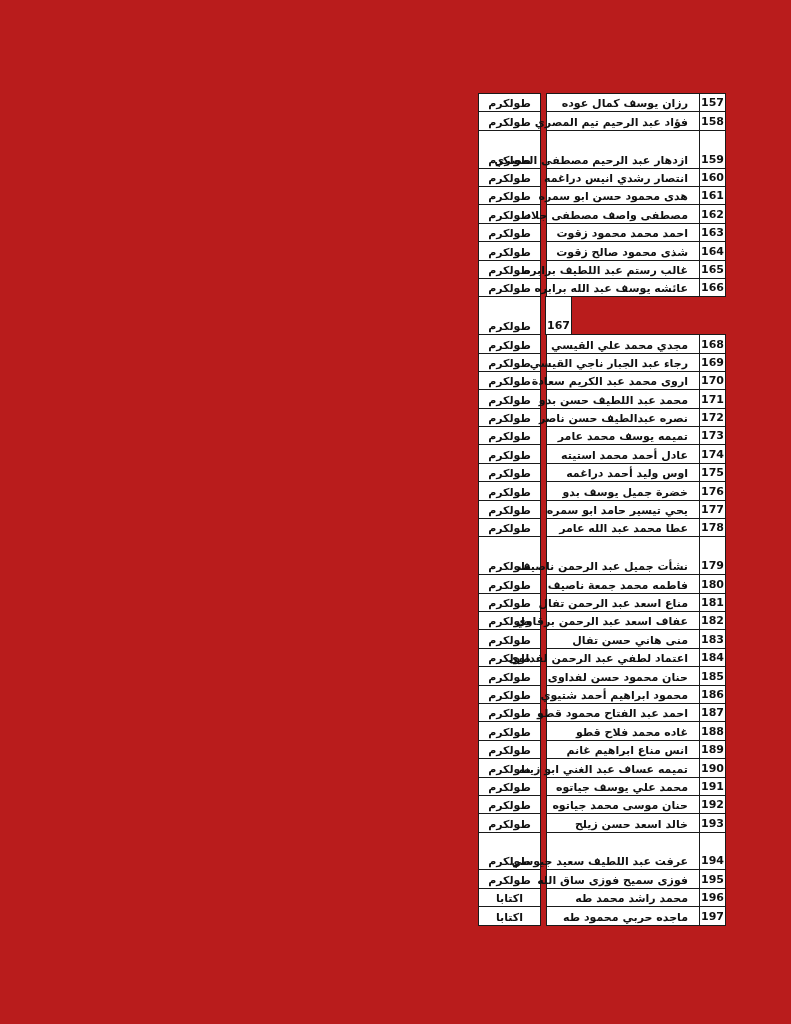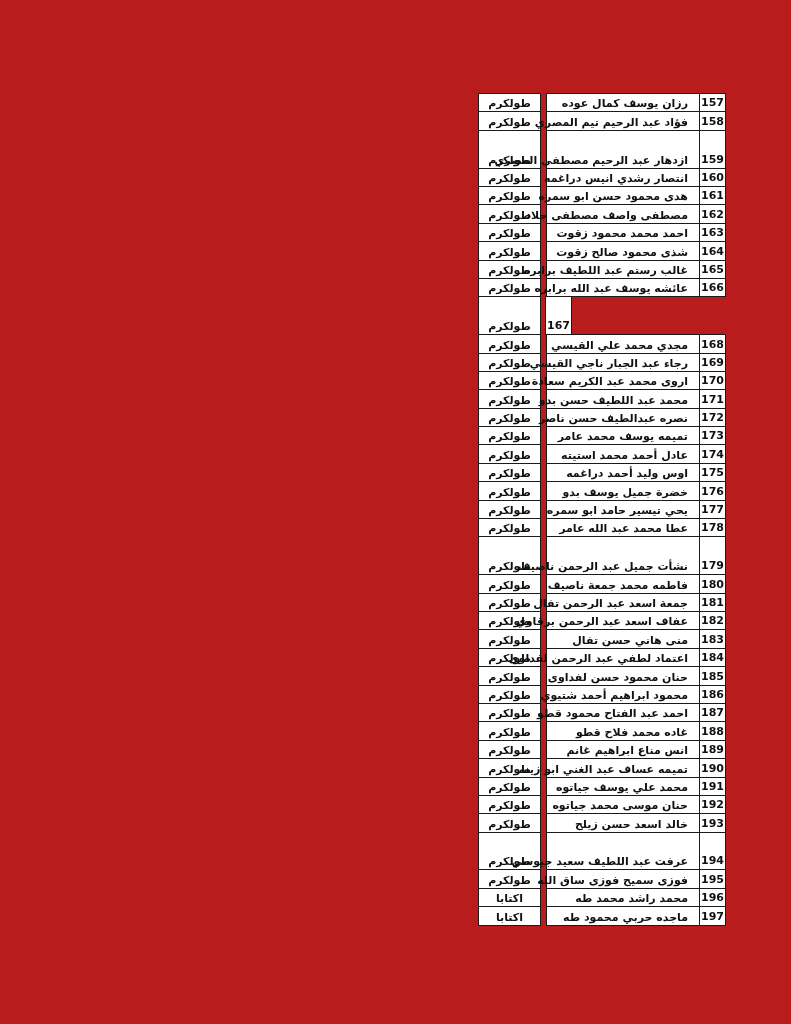--- a/index.html
+++ b/index.html
@@ -210,21 +210,21 @@
   </div>
       <div class="row">
     <div class="cell loc">طولكرم</div>
     <div class="colgap"></div>
     <div class="cell name">فاطمه محمد جمعة ناصيف</div>
     <div class="cell num">180</div>
   </div>
       <div class="row">
     <div class="cell loc">طولكرم</div>
     <div class="colgap"></div>
-    <div class="cell name">جمعة اسعد عبد الرحمن تفال</div>
+    <div class="cell name">مناع اسعد عبد الرحمن تفال</div>
     <div class="cell num">181</div>
   </div>
       <div class="row">
     <div class="cell loc">طولكرم</div>
     <div class="colgap"></div>
     <div class="cell name">عفاف اسعد عبد الرحمن برقاوي</div>
     <div class="cell num">182</div>
   </div>
       <div class="row">
     <div class="cell loc">طولكرم</div>

